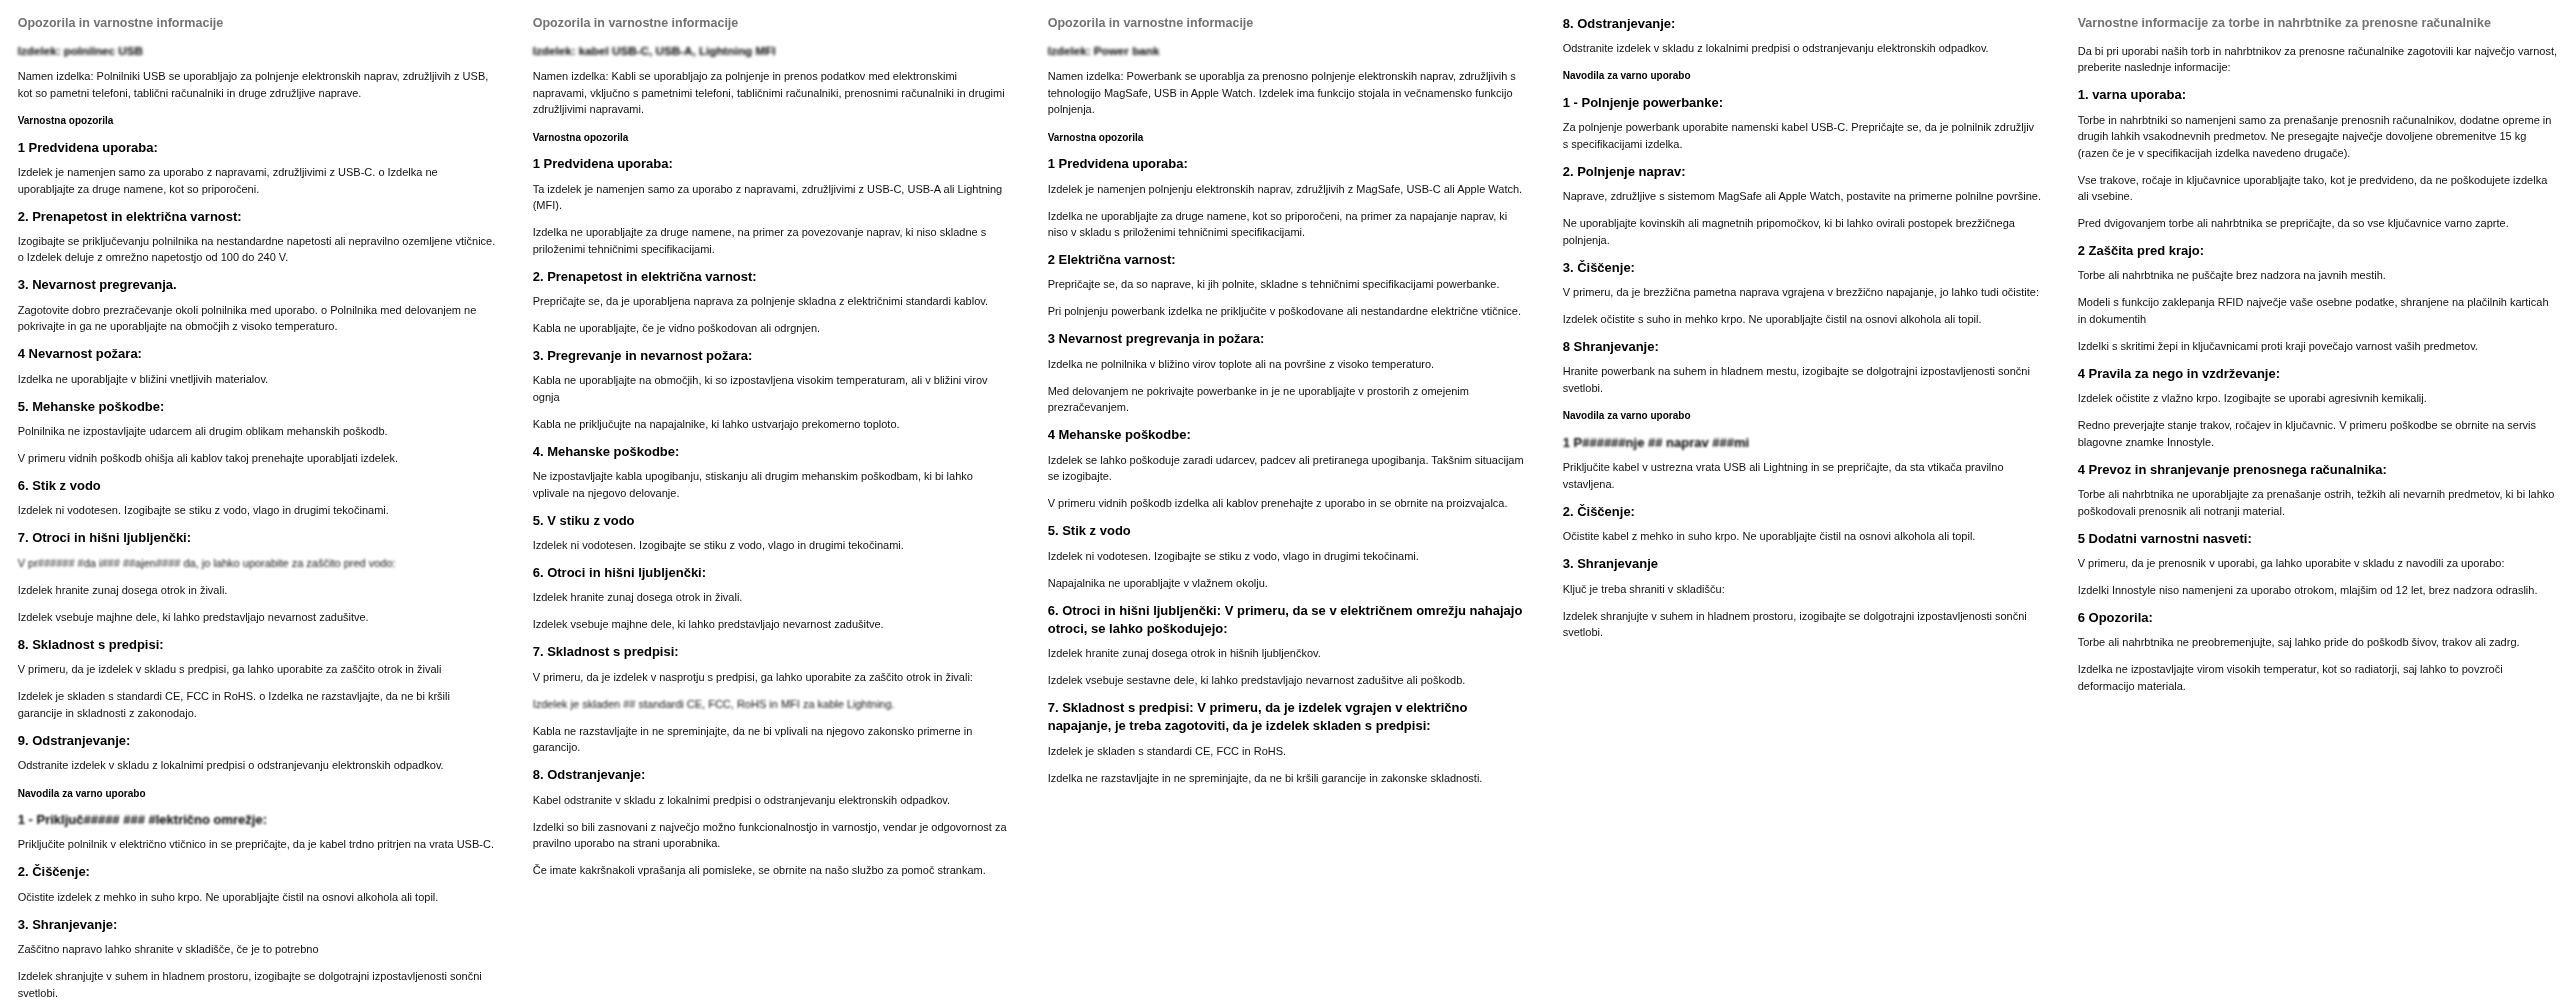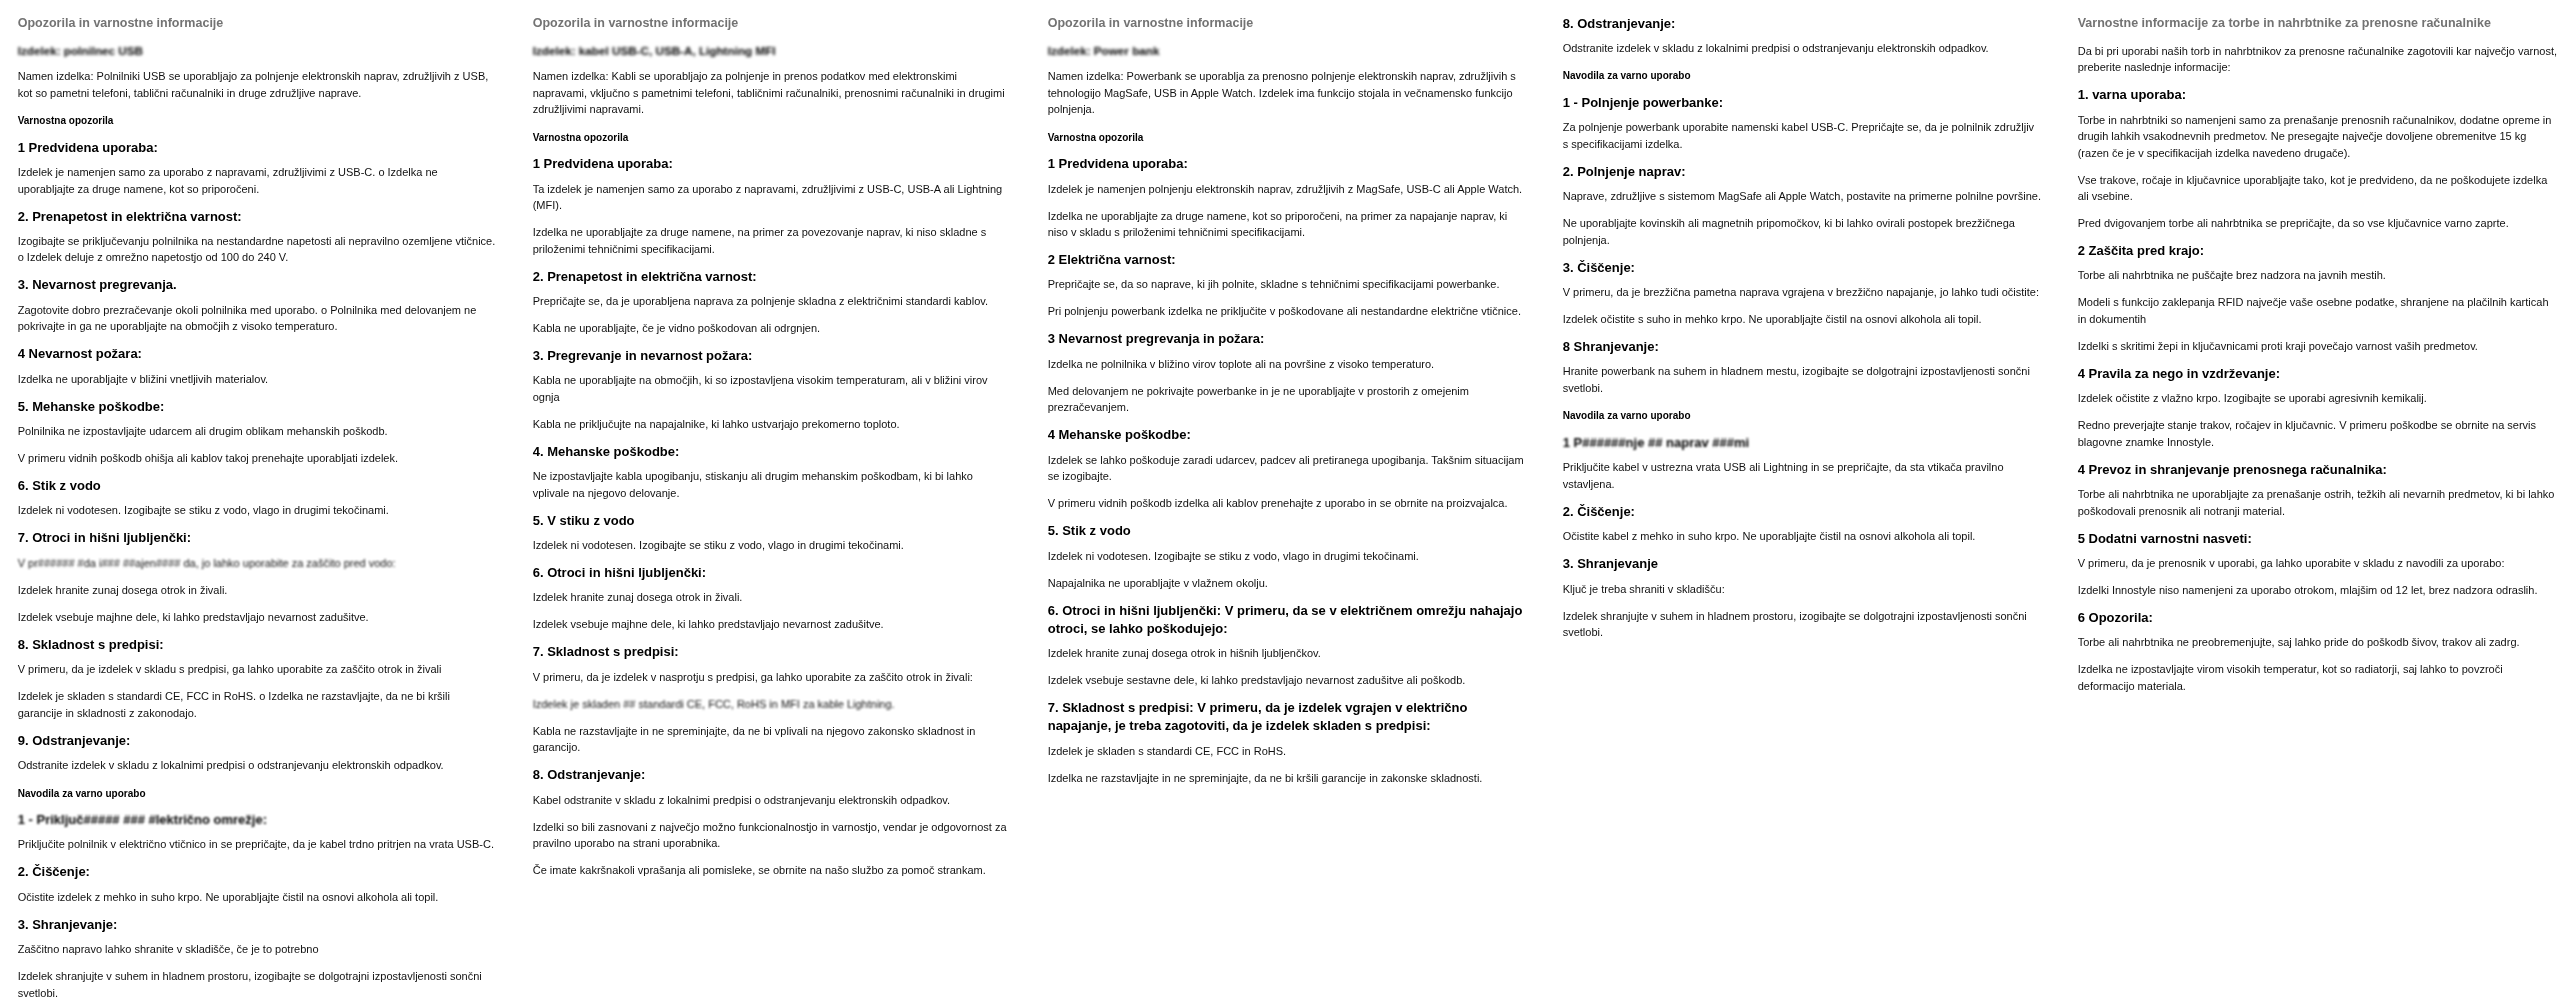--- a/index.html
+++ b/index.html
@@ -155,21 +155,21 @@
     <h4 class="item">5. V stiku z vodo</h4>
     <p>Izdelek ni vodotesen. Izogibajte se stiku z vodo, vlago in drugimi tekočinami.</p>
 
     <h4 class="item">6. Otroci in hišni ljubljenčki:</h4>
     <p>Izdelek hranite zunaj dosega otrok in živali.</p>
     <p>Izdelek vsebuje majhne dele, ki lahko predstavljajo nevarnost zadušitve.</p>
 
     <h4 class="item">7. Skladnost s predpisi:</h4>
     <p>V primeru, da je izdelek v nasprotju s predpisi, ga lahko uporabite za zaščito otrok in živali:</p>
     <p><span class="blurred-light">Izdelek je skladen ## standardi CE, FCC, RoHS in MFI za kable Lightning.</span></p>
-    <p>Kabla ne razstavljajte in ne spreminjajte, da ne bi vplivali na njegovo zakonsko skladnost in garancijo.</p>
+    <p>Kabla ne razstavljajte in ne spreminjajte, da ne bi vplivali na njegovo zakonsko primerne in garancijo.</p>
 
     <h4 class="item">8. Odstranjevanje:</h4>
     <p>Kabel odstranite v skladu z lokalnimi predpisi o odstranjevanju elektronskih odpadkov.</p>
 
     <p>Izdelki so bili zasnovani z največjo možno funkcionalnostjo in varnostjo, vendar je odgovornost za pravilno uporabo na strani uporabnika.</p>
     <p>Če imate kakršnakoli vprašanja ali pomisleke, se obrnite na našo službo za pomoč strankam.</p>
   </div>
 
   <div class="column col-2">
     <div class="doc-title">Opozorila in varnostne informacije</div>

